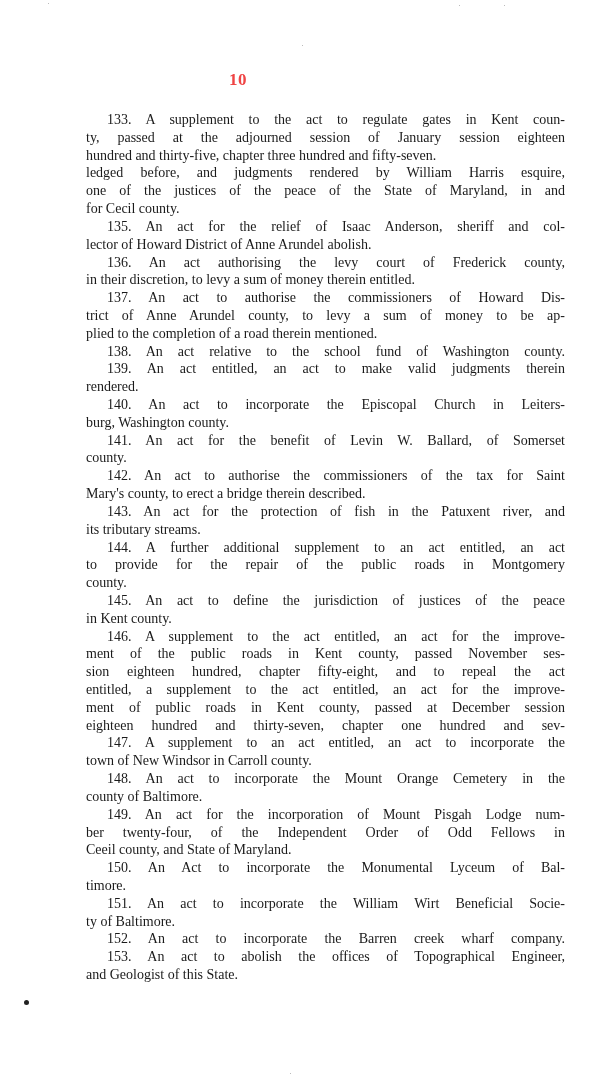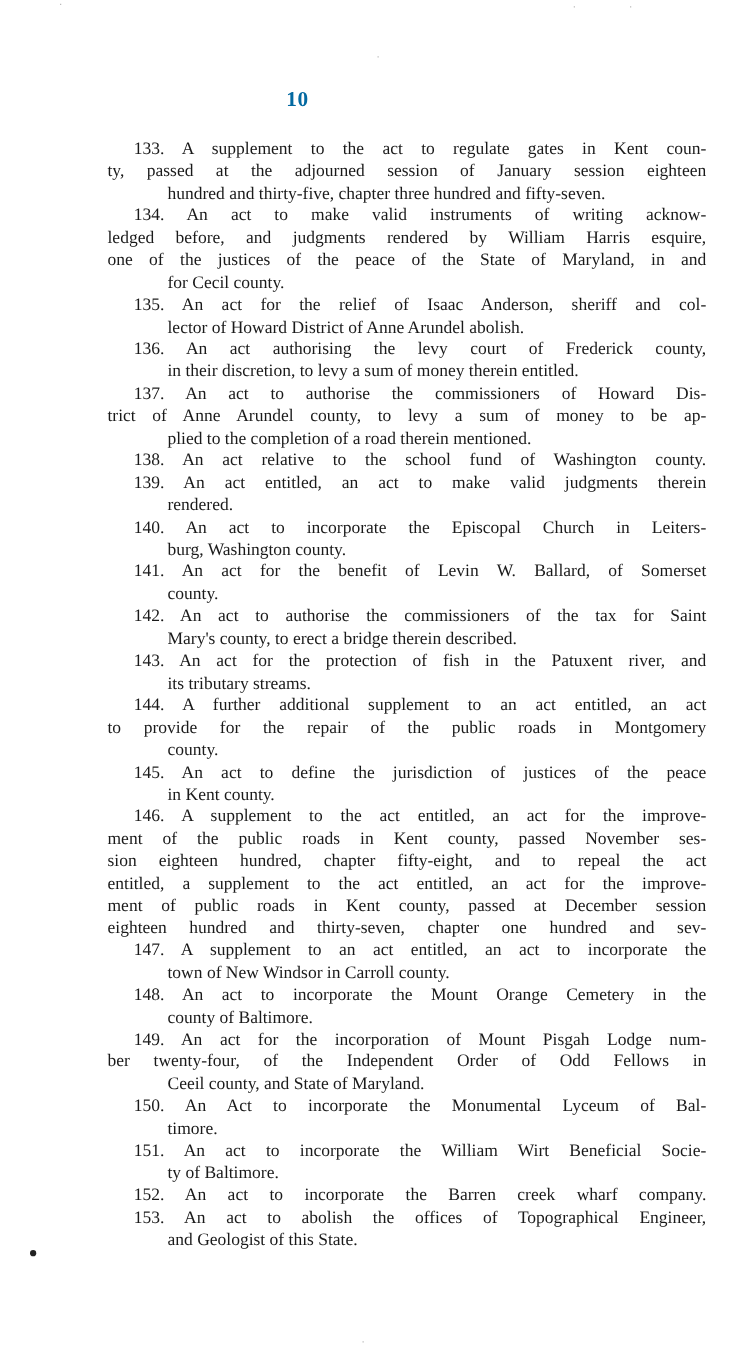--- a/index.html
+++ b/index.html
@@ -17,21 +17,21 @@
     }
     .page-number {
       position: absolute;
       top: 70px;
       left: 0;
       width: 476px;
       text-align: center;
       font-size: 17px;
       font-weight: bold;
       letter-spacing: 0.5px;
-      color: #0369a1;
+      color: #ef4444;
     }
     .body-text {
       position: absolute;
       top: 111px;
       left: 86px;
       width: 479px;
       font-size: 14px;
       line-height: 17.82px;
     }
     .line {
@@ -40,21 +40,20 @@
       text-align: justify;
       text-align-last: justify;
       height: 17.82px;
       overflow: visible;
     }
     .line.indent {
       padding-left: 21px;
     }
     .line.last {
       text-align-last: left;
-      margin-left: 48px;
     }
     .margin-mark {
       position: absolute;
       left: 24px;
       top: 1000px;
       width: 5px;
       height: 5px;
       background: #222;
       border-radius: 50%;
     }
@@ -67,21 +66,20 @@
   </style>
 </head>
 <body>
 
 <div class="page-number">10</div>
 
 <div class="body-text" id="acts-list">
     <span class="line indent">133. A supplement to the act to regulate gates in Kent coun-</span>
     <span class="line">ty, passed at the adjourned session of January session eighteen</span>
     <span class="line last">hundred and thirty-five, chapter three hundred and fifty-seven.</span>
-    <span class="line indent">134. An act to make valid instruments of writing acknow-</span>
     <span class="line">ledged before, and judgments rendered by William Harris esquire,</span>
     <span class="line">one of the justices of the peace of the State of Maryland, in and</span>
     <span class="line last">for Cecil county.</span>
     <span class="line indent">135. An act for the relief of Isaac Anderson, sheriff and col-</span>
     <span class="line last">lector of Howard District of Anne Arundel abolish.</span>
     <span class="line indent">136. An act authorising the levy court of Frederick county,</span>
     <span class="line last">in their discretion, to levy a sum of money therein entitled.</span>
     <span class="line indent">137. An act to authorise the commissioners of Howard Dis-</span>
     <span class="line">trict of Anne Arundel county, to levy a sum of money to be ap-</span>
     <span class="line last">plied to the completion of a road therein mentioned.</span>

